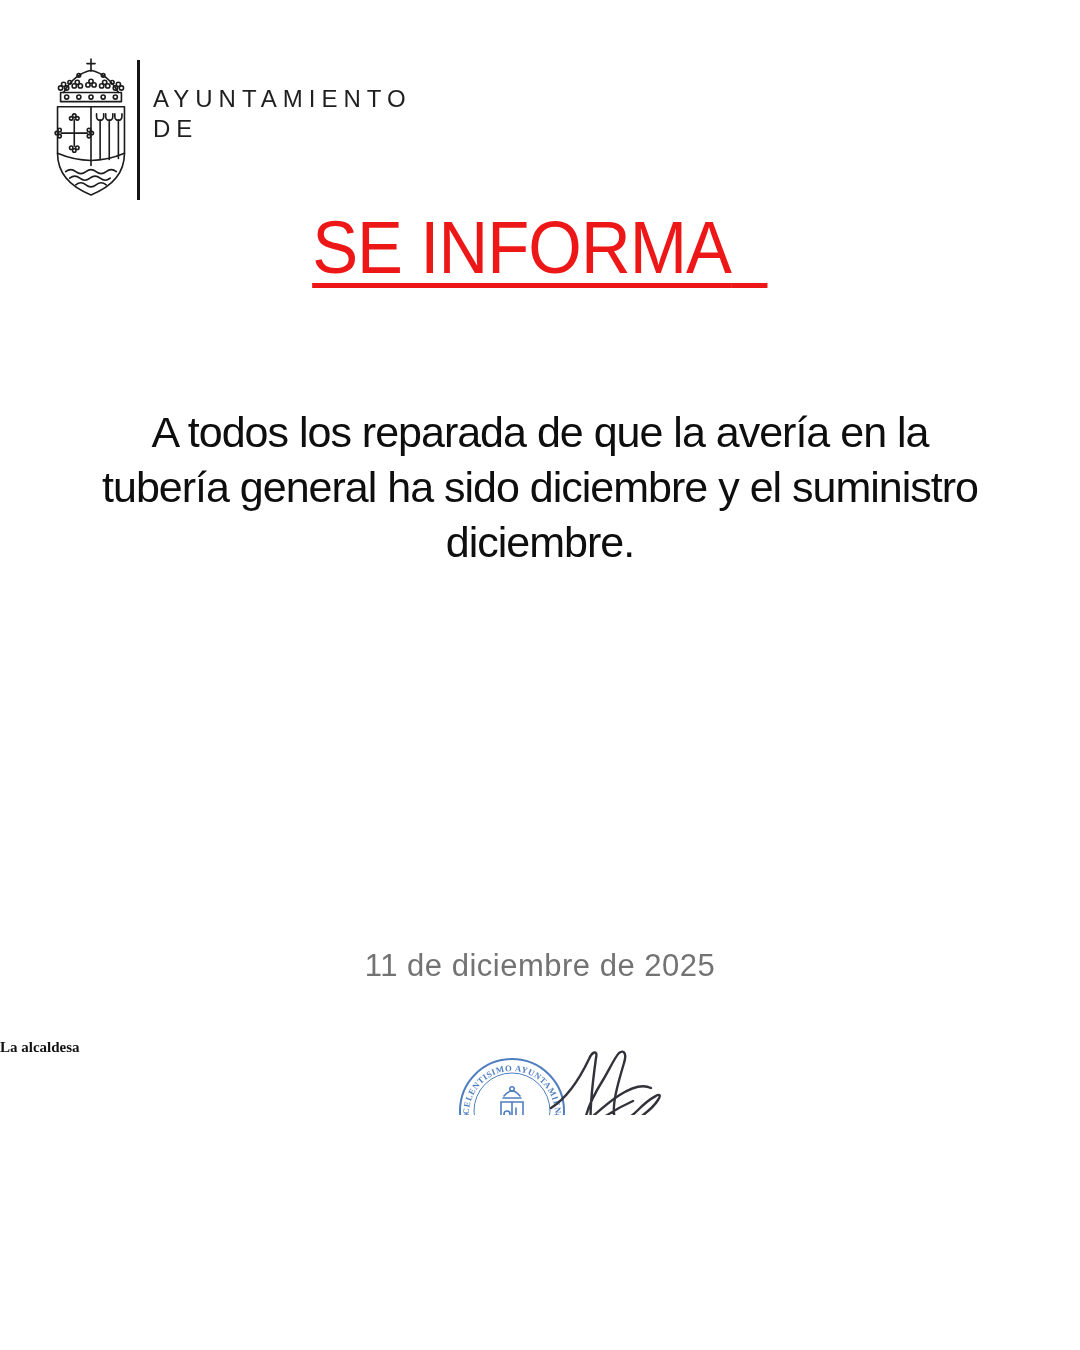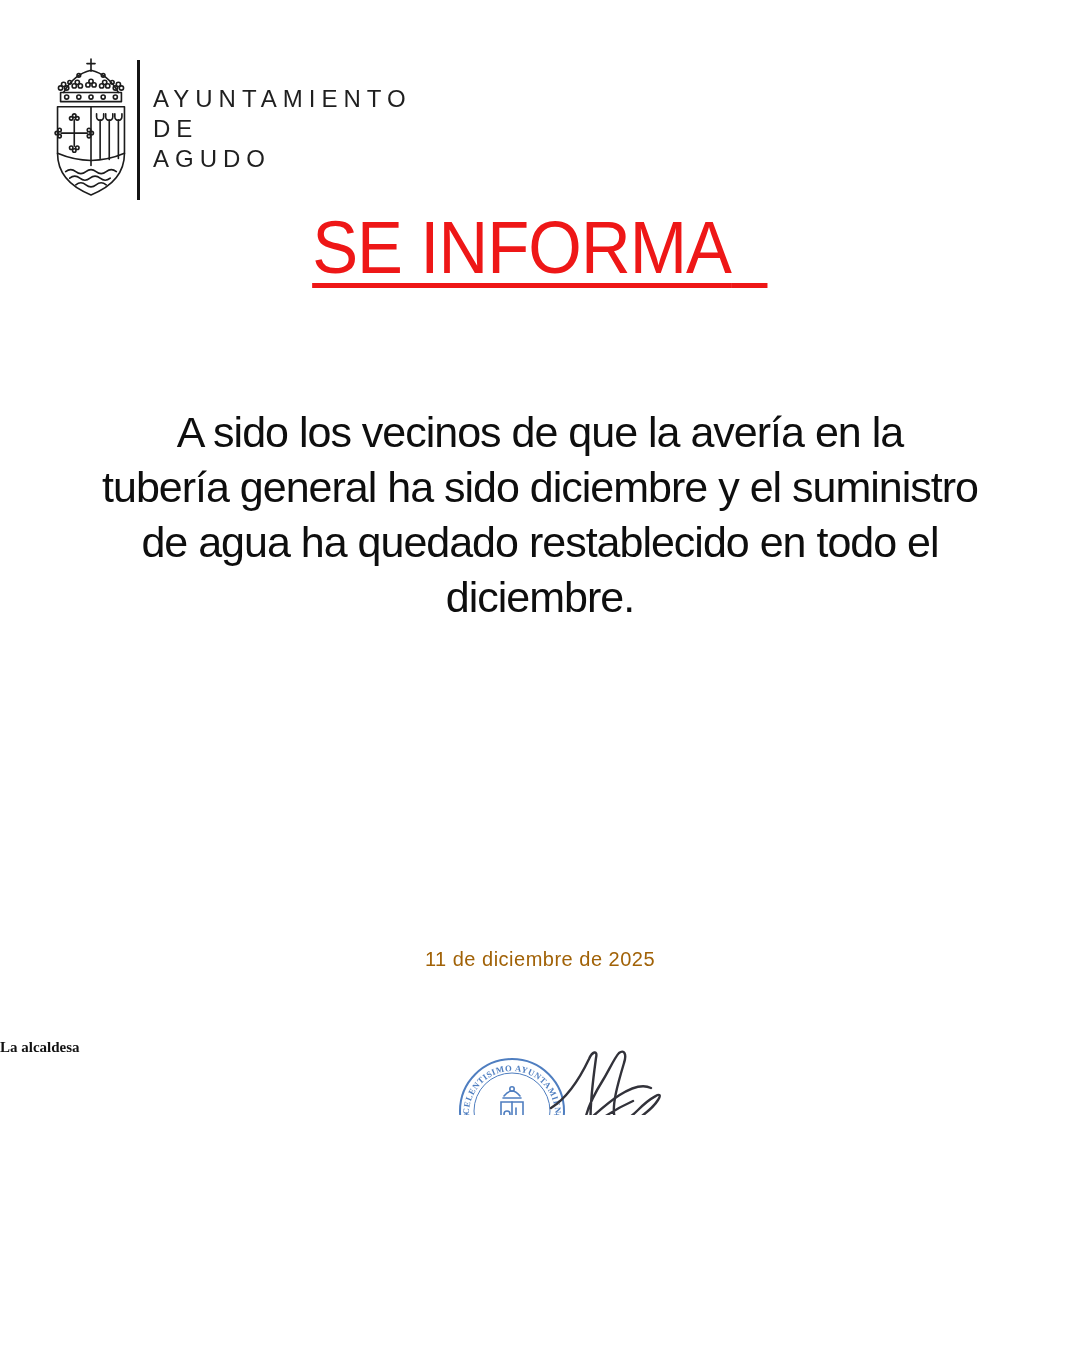--- a/index.html
+++ b/index.html
@@ -39,21 +39,21 @@
     color:#0e0e0e;white-space:nowrap;
   }
   
   .apology{
     position:absolute;left:0;top:731px;width:100%;text-align:center;
     font-size:31px;color:#131313;letter-spacing:-0.2px;
   }
   
   .date-line{
     position:absolute;left:0;top:948px;width:100%;text-align:center;
-    font-size:20px;color:#a16207;letter-spacing:0.5px;
+    font-size:31px;color:#737373;letter-spacing:0.5px;
   }
   
   .sig-role{
     position:absolute;left:0;top:1039px;width:100%;
     font-family:"Liberation Serif",serif;font-weight:700;
     font-size:15px;color:#121212;
   }
   .stamp{position:absolute;left:457px;top:1056px;width:110px;height:110px;}
   .signature-svg{position:absolute;left:543px;top:1044px;width:140px;height:114px;}
   .sig-name{
@@ -133,31 +133,29 @@
       <path d="M24 120.5 q5 -4 10 0 t10 0 t10 0 t10 0"></path>
       <path d="M30 127 q5 -4 10 0 t10 0 t10 0"></path>
     </g>
   </svg>
 
   <div class="header-divider"></div>
 
   <div class="org-text">
     <div>AYUNTAMIENTO</div>
     <div>DE</div>
-    <div>AGUDO</div>
   </div>
 
   <div class="title-wrap">
     <span class="title">SE INFORMA</span>
   </div>
 
   <div class="body-block">
-    <div class="body-line">A sido los vecinos de que la avería en la</div>
+    <div class="body-line">A todos los reparada de que la avería en la</div>
     <div class="body-line">tubería general ha sido diciembre y el suministro</div>
-    <div class="body-line">de agua ha quedado restablecido en todo el</div>
     <div class="body-line">diciembre.</div>
   </div>
 
 
   <div class="date-line">11 de diciembre de 2025</div>
 
   <div class="sig-role">La alcaldesa</div>
 
   <svg class="stamp" viewBox="0 0 110 110">
     <g fill="none" stroke="#4f7ec0" stroke-width="2">

